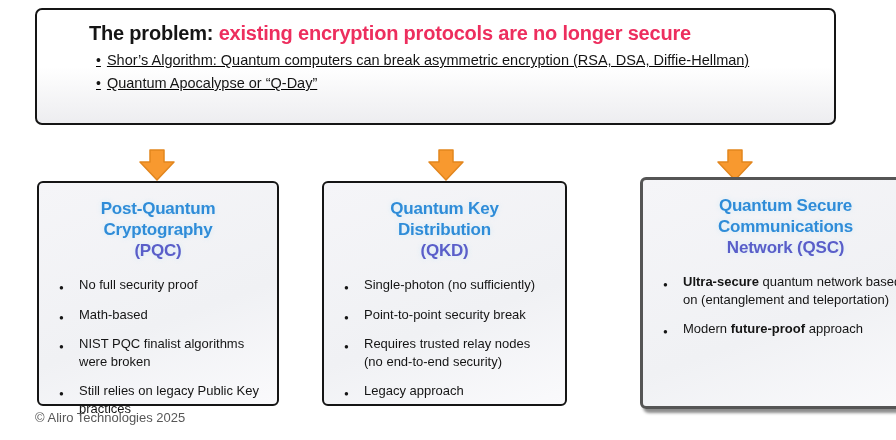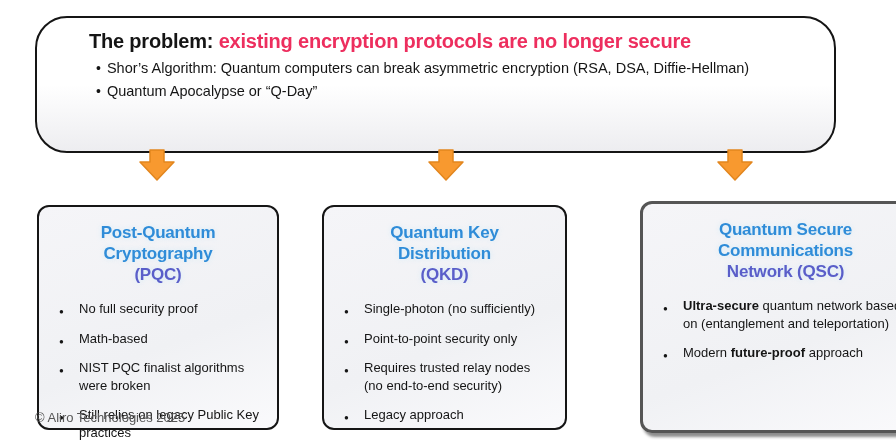--- a/index.html
+++ b/index.html
@@ -9,40 +9,40 @@
     height: 440px;
     background: #ffffff;
     font-family: "Liberation Sans", sans-serif;
     overflow: hidden;
   }
 
   
   .problem-box {
     position: absolute;
     left: 35px; top: 8px;
-    width: 801px; height: 137px;
+    width: 801px; height: 117px;
     box-sizing: border-box;
     border: 2px solid #151515;
-    border-radius: 32px;
+    border-radius: 7px;
     background: linear-gradient(180deg, #ffffff 50%, #ededf0 100%);
-    margin-top: 8px;
   }
   .problem-title {
     margin: 12px 18px 2px 52px;
     font-size: 20px;
     font-weight: 700;
     color: #151515;
     letter-spacing: -0.2px;
     white-space: nowrap;
   }
   .problem-title .highlight { font-weight: 700; }
   .problem-bullets {
     list-style: none;
     margin: 4px 12px 0 59px;
     padding: 0;
+    text-decoration: underline;
   }
   .problem-bullets li {
     font-size: 14.5px;
     line-height: 23px;
     color: #151515;
     white-space: nowrap;
   }
   .problem-bullets li::before {
     content: "\2022";
     font-size: 14px;
@@ -57,23 +57,22 @@
   }
   .arrow-0 { left: 139px; }
   .arrow-1 { left: 428px; }
   .arrow-2 { left: 717px; }
 
   
   .sol-box {
     position: absolute;
     box-sizing: border-box;
     border: 2px solid #151515;
-    border-radius: 12px;
+    border-radius: 6px;
     background: linear-gradient(160deg, #f5f5f8 0%, #f0f1f4 60%, #fafafc 100%);
-    margin-top: 24px;
   }
   .sol-box-0 { left: 37px;  top: 181px; width: 242px; height: 225px; }
   .sol-box-1 { left: 322px; top: 181px; width: 245px; height: 225px; }
   .sol-box-2 {
     left: 640px; top: 177px; width: 291px; height: 232px;
     border: 3px solid #555555;
     box-shadow: 3px 4px 3px rgba(0,0,0,0.45);
   }
   .sol-title {
     margin-top: 15px;
@@ -152,21 +151,21 @@
   </div>
 
   <div class="sol-box sol-box-1">
     <div class="sol-title">
         <div style="color: rgb(47, 140, 216);">Quantum Key</div>
         <div style="color: rgb(47, 140, 216);">Distribution</div>
         <div style="color: rgb(90, 94, 201);">(QKD)</div>
       </div>
     <ul class="sol-bullets">
         <li><span>Single-photon (no sufficiently)</span></li>
-        <li><span>Point-to-point security only</span></li>
+        <li><span>Point-to-point security break</span></li>
         <li><span>Requires trusted relay nodes (no end-to-end security)</span></li>
         <li><span>Legacy approach</span></li>
       </ul>
   </div>
 
   <div class="sol-box sol-box-2">
     <div class="sol-title">
         <div style="color: rgb(47, 140, 216);">Quantum Secure</div>
         <div style="color: rgb(47, 140, 216);">Communications</div>
         <div style="color: rgb(90, 94, 201);">Network (QSC)</div>

